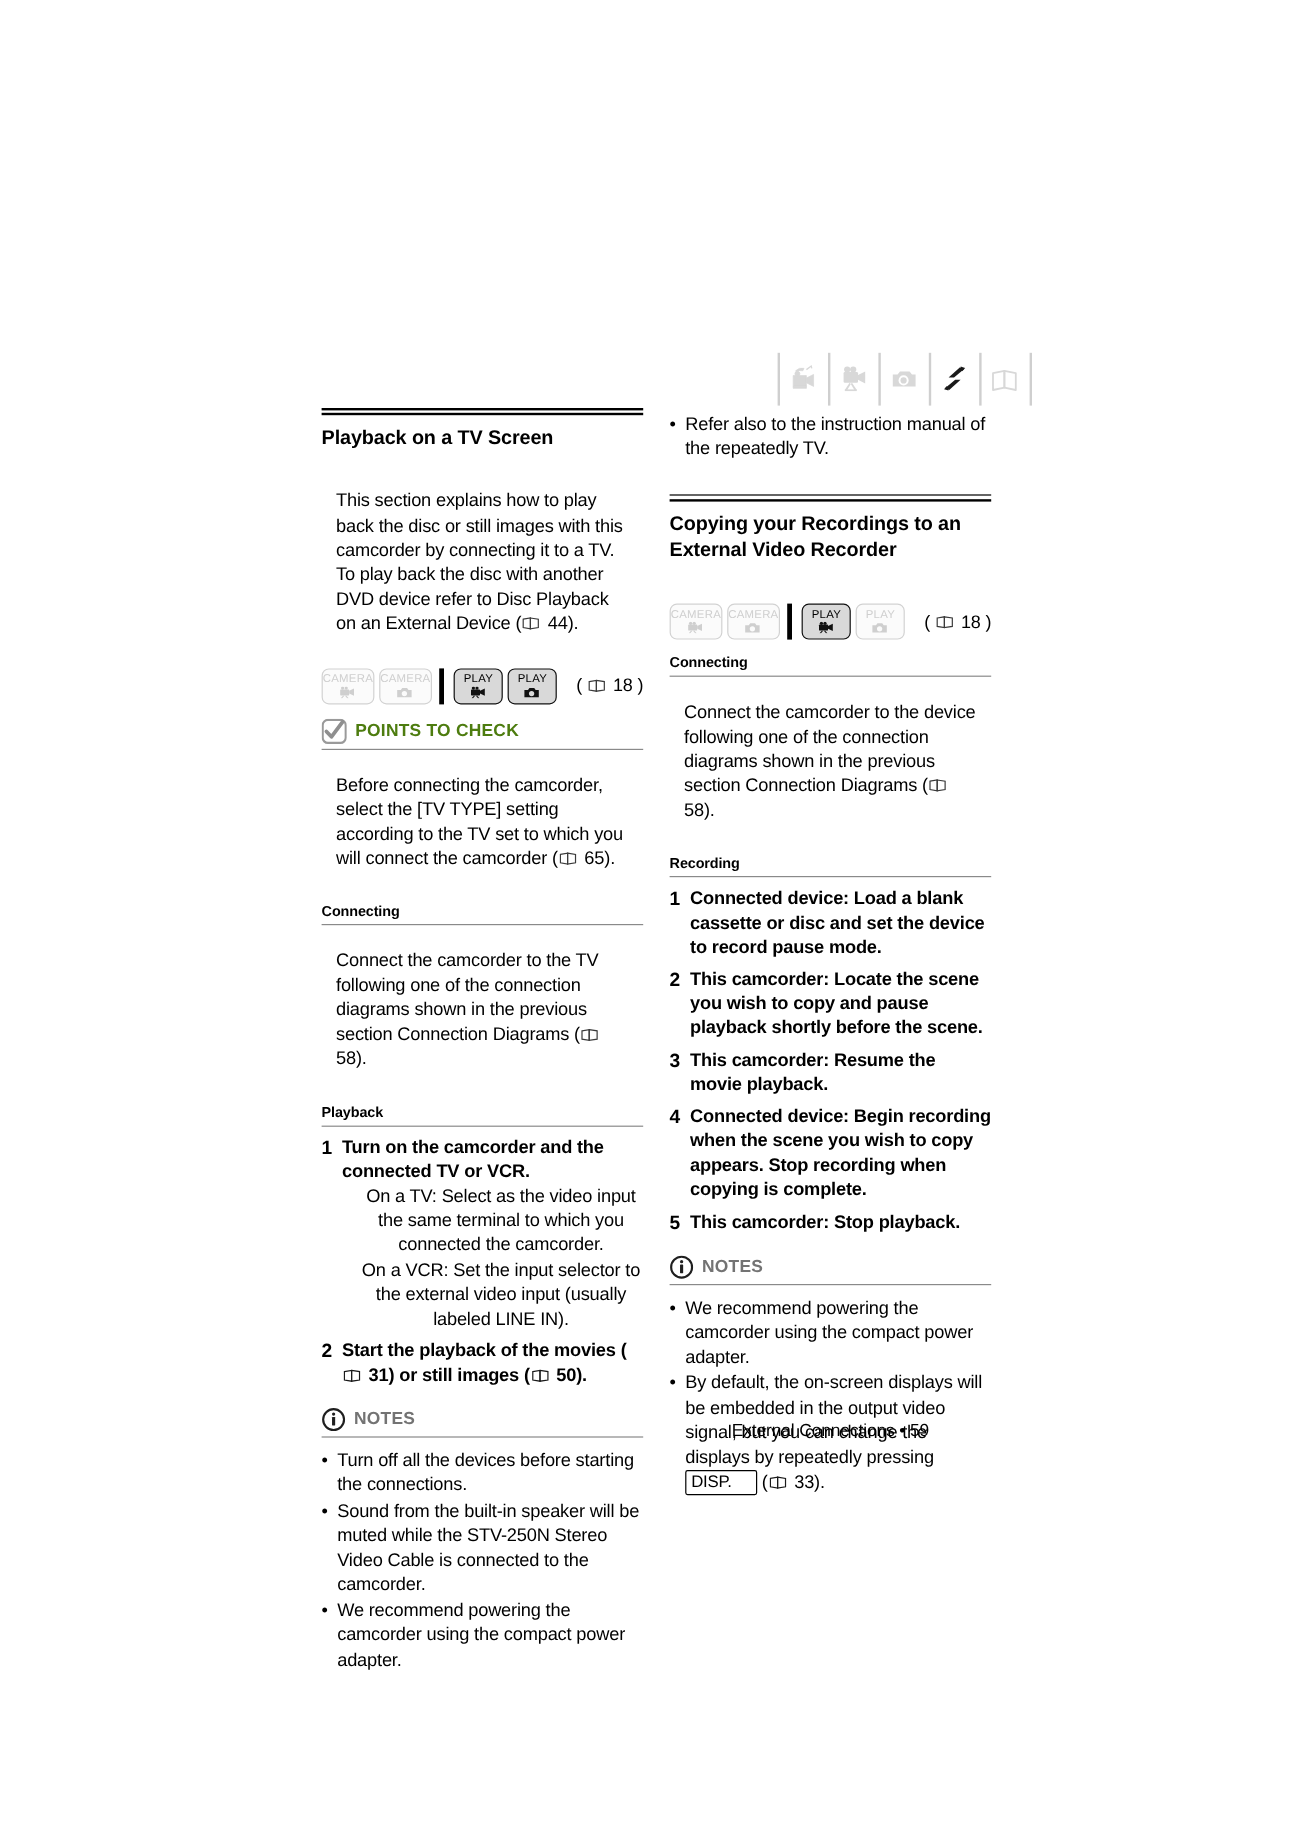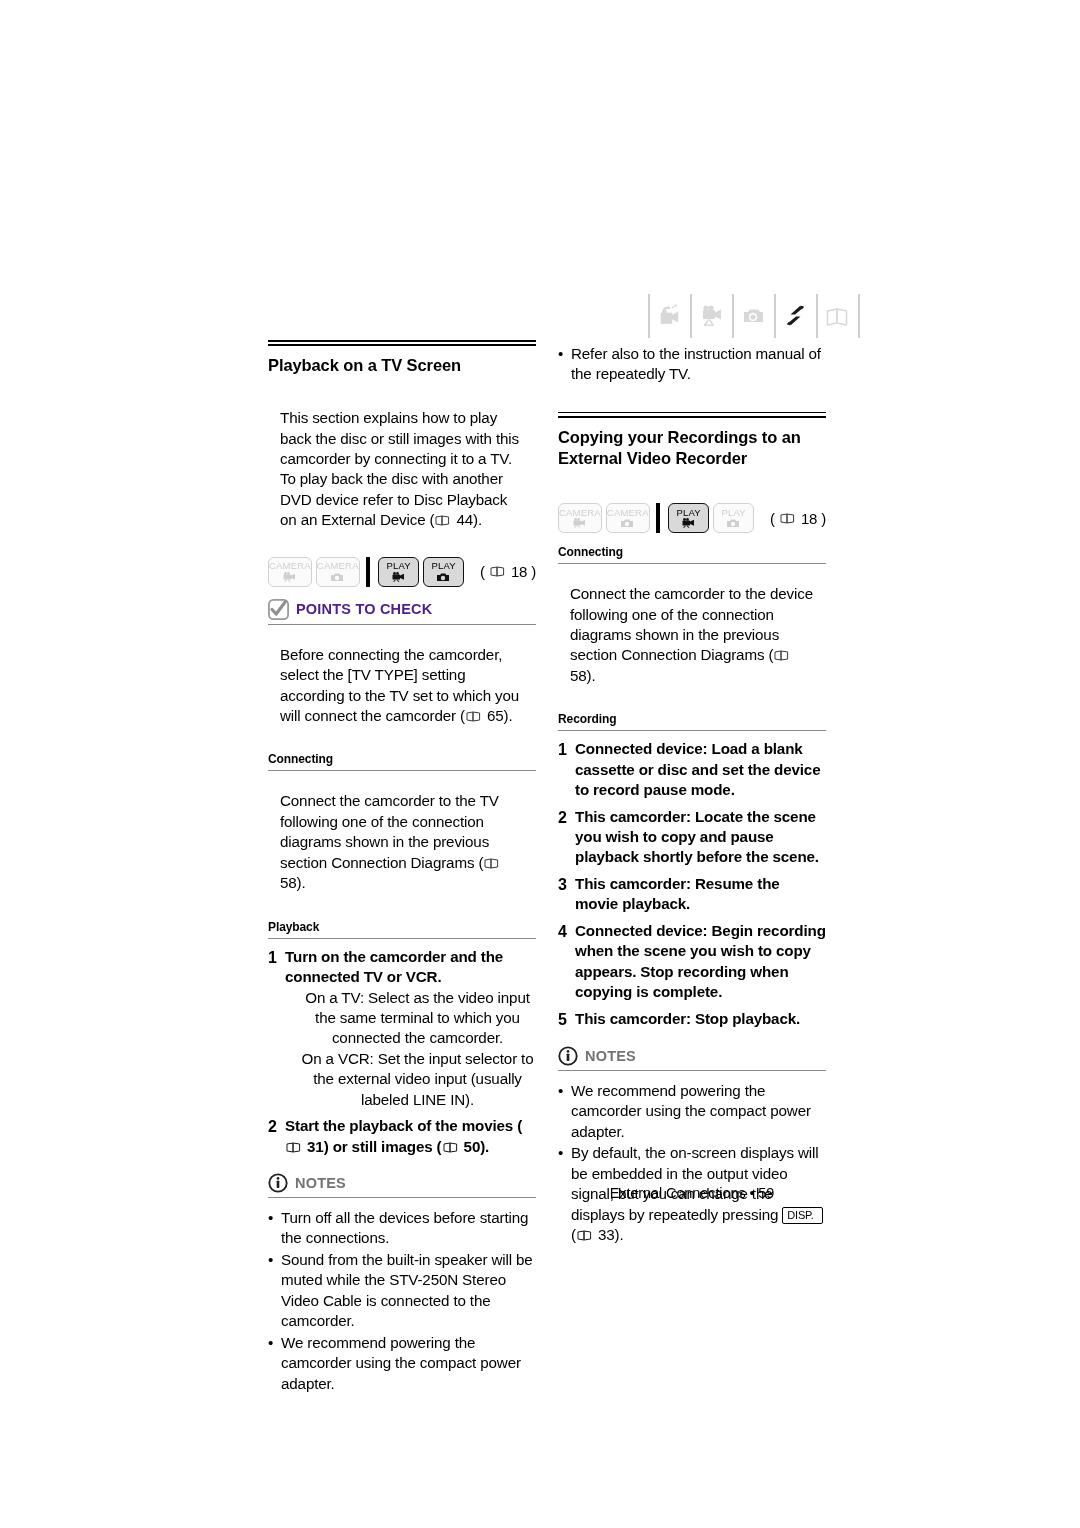--- a/index.html
+++ b/index.html
@@ -151,21 +151,21 @@
     display: flex;
     align-items: center;
     gap: 7px;
     padding-bottom: 4px;
     border-bottom: 1.5px solid #8a8a8a;
   }
   .callout-head .ctext {
     font-size: 14.5px;
     font-weight: bold;
     letter-spacing: 0.2px;
-    color: #4c1d95;
+    color: #4d7c0f;
   }
   .callout-head.notes .ctext { color: #737373; }
 
   .icon-check {
     width: 21px; height: 21px;
     flex: 0 0 auto;
   }
   .icon-info {
     width: 20px; height: 20px;
     flex: 0 0 auto;
@@ -215,22 +215,22 @@
     vertical-align: -1px;
     margin: 0 2px 0 1px;
   }
   .bookref svg { display: block; }
 
   
   .disp-key {
     display: inline-block;
     border: 1.3px solid #000;
     border-radius: 2px;
-    padding: 0px 8px 1px 4px;
-    font-size: 11px;
+    padding: 0px 20px 1px 4px;
+    font-size: 14px;
     font-weight: normal;
     line-height: 1.28;
     vertical-align: 1px;
     letter-spacing: -0.2px;
   }
 
   
   .footer {
     position: absolute;
     left: 558px;

